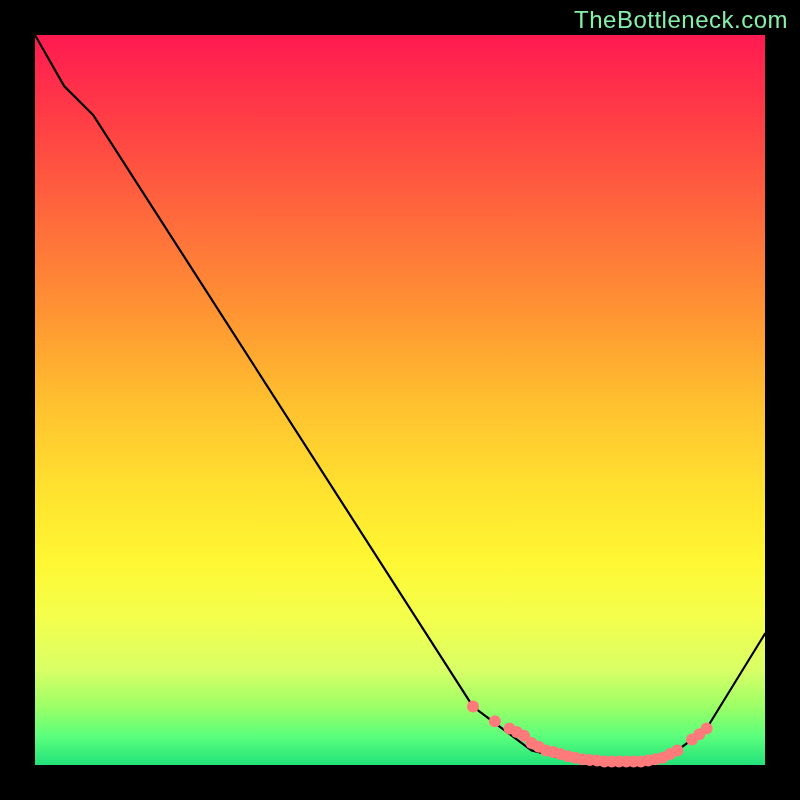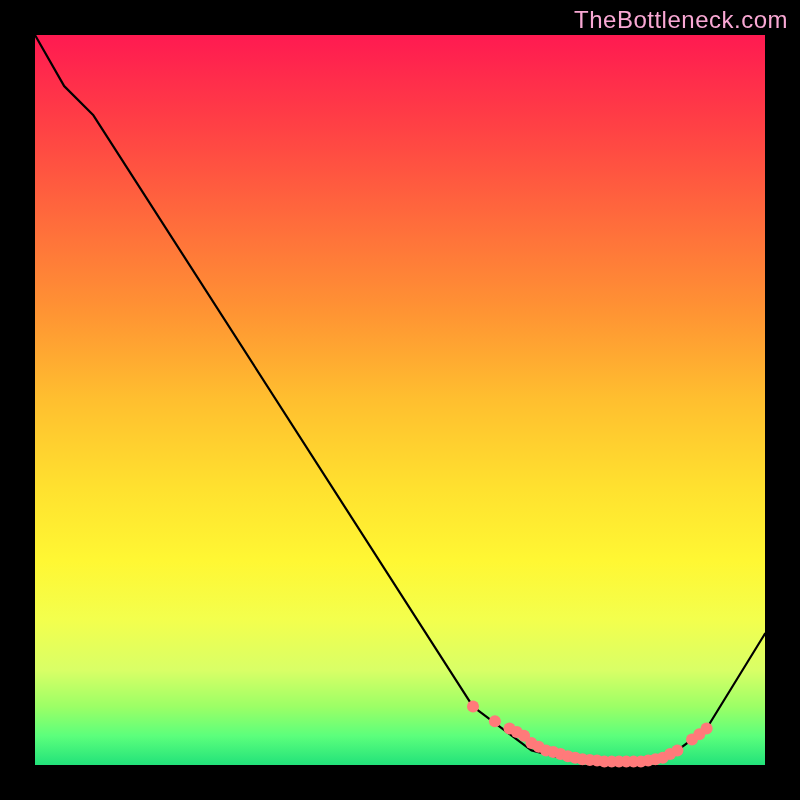--- a/index.html
+++ b/index.html
@@ -39,21 +39,21 @@
       #5cff7c 96%,
       #22e27a 100%
     );
   }
   .watermark {
     position: absolute;
     top: 6px;
     right: 12px;
     font-family: Arial, Helvetica, sans-serif;
     font-size: 24px;
-    color: #f9a8d4;
+    color: #86efac;
     letter-spacing: 0.5px;
     user-select: none;
   }
   svg.curve {
     position: absolute;
     left: 0;
     top: 0;
     width: 730px;
     height: 730px;
     overflow: visible;

